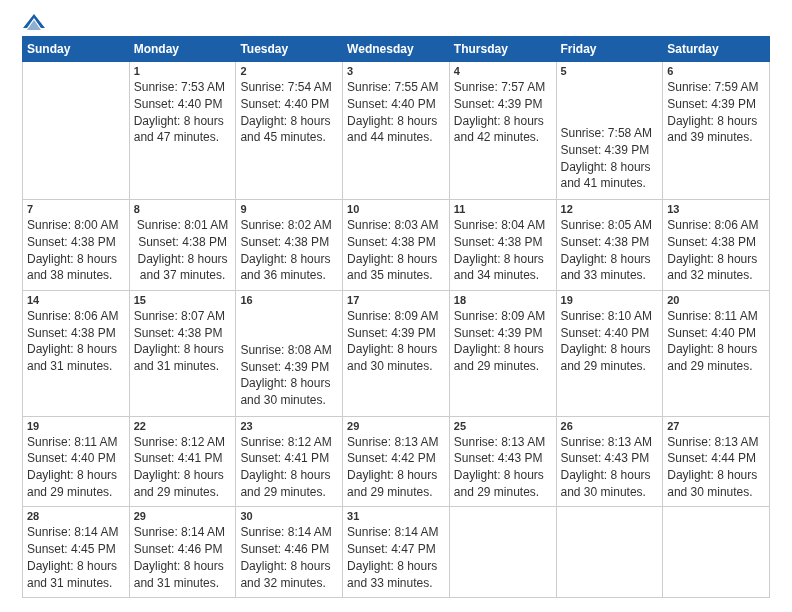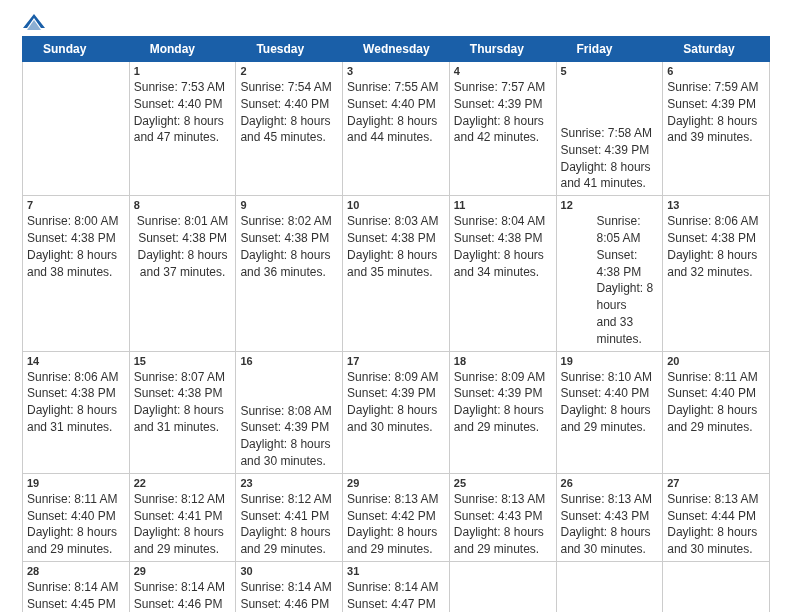--- a/index.html
+++ b/index.html
@@ -46,21 +46,21 @@
       border: 1px solid #ccc;
       border-collapse: collapse;
       width: 100%;
       table-layout: fixed;
     }
     .calendar thead tr th {
       background: #1a5fa8;
       color: #fff;
       font-size: 12px;
       font-weight: bold;
-      padding: 5px 20px;
+      padding: 5px 4px;
       border: 1px solid #1a5fa8;
       text-align: left;
     }
     .calendar tbody tr td {
       border: 1px solid #ccc;
       vertical-align: top;
       padding: 3px 4px;
       font-size: 9.5px;
       color: #333;
       height: 88px;
@@ -191,21 +191,21 @@
           </td>
           <td>
             <span class="day-num">11</span>
             <div class="day-info" style="white-space: pre-line;">Sunrise: 8:04 AM
 Sunset: 4:38 PM
 Daylight: 8 hours
 and 34 minutes.</div>
           </td>
           <td>
             <span class="day-num">12</span>
-            <div class="day-info" style="white-space: pre-line; margin-left: 36px;">Sunrise: 8:05 AM
+            <div class="day-info" style="white-space: pre-line;">Sunrise: 8:05 AM
 Sunset: 4:38 PM
 Daylight: 8 hours
 and 33 minutes.</div>
           </td>
           <td>
             <span class="day-num">13</span>
             <div class="day-info" style="white-space: pre-line;">Sunrise: 8:06 AM
 Sunset: 4:38 PM
 Daylight: 8 hours
 and 32 minutes.</div>

